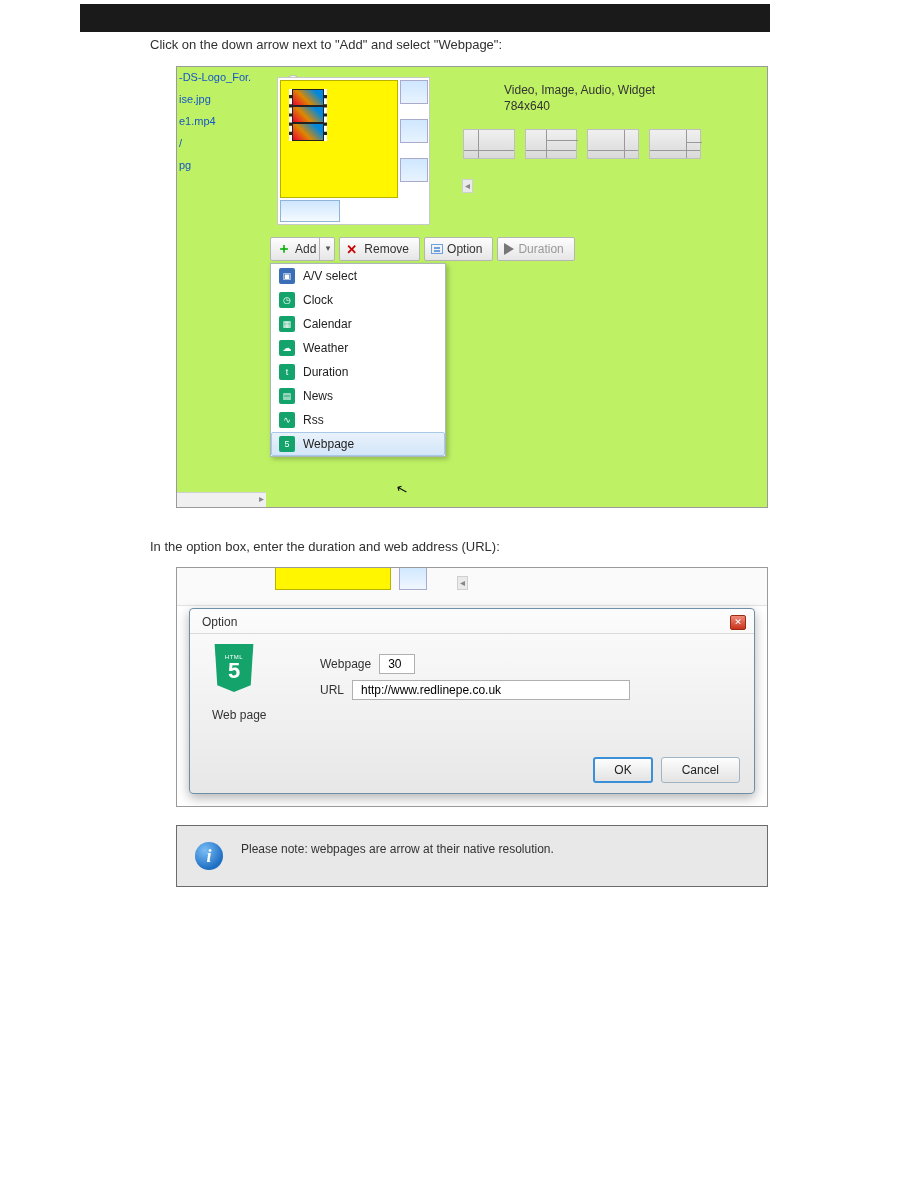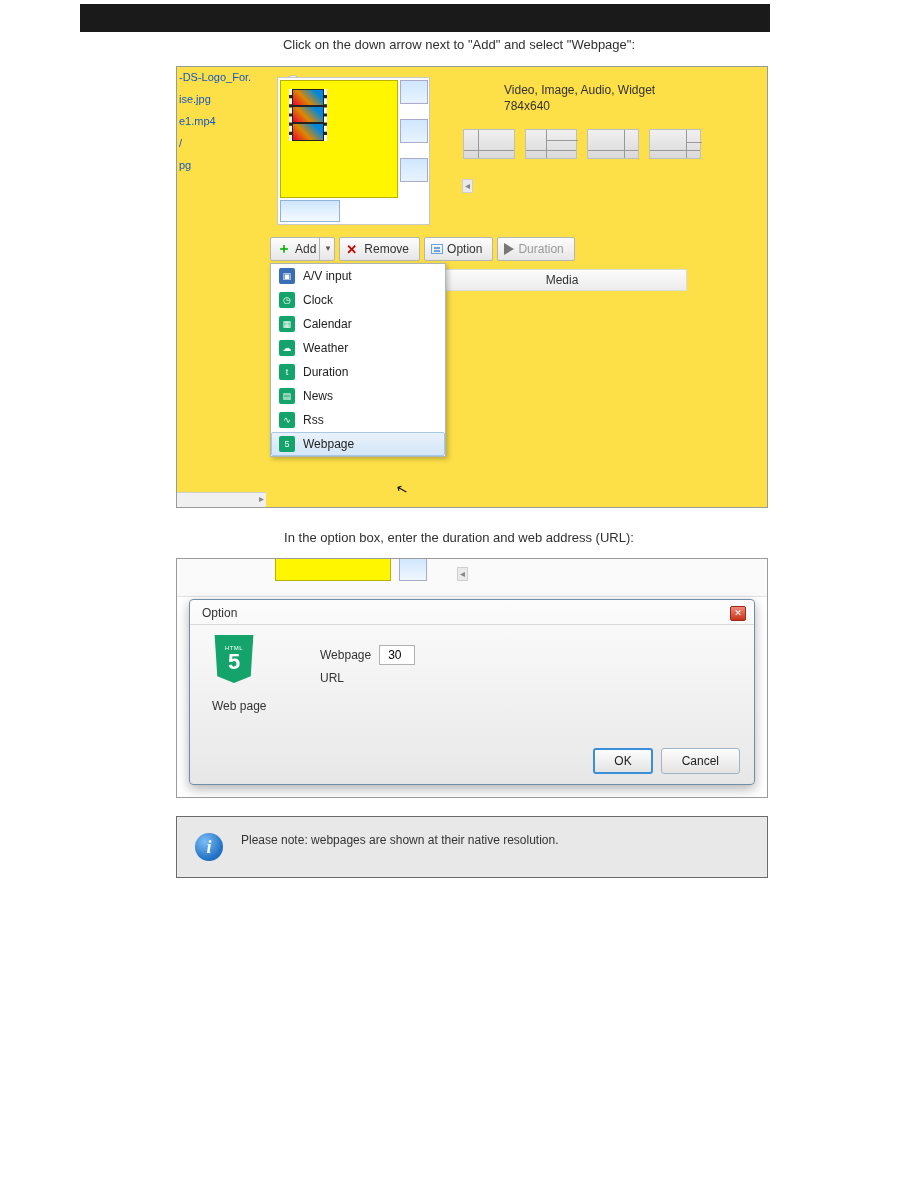--- a/index.html
+++ b/index.html
@@ -1,22 +1,22 @@
 <!DOCTYPE html>
 <html><head>
 <meta charset="utf-8">
 <style>
 * { box-sizing: border-box; margin: 0; padding: 0; }
 body { background: #fff; font-family: "Segoe UI", Tahoma, Arial, sans-serif; font-size: 12px; color: #222; width: 918px; }
 .page { padding: 0 0 60px 0; position: relative; }
 .top-band { height: 36px; background: #fff; position: relative; }
 .top-band .black-bar { position: absolute; left: 80px; right: 148px; top: 4px; height: 28px; background: #1a1a1a; }
 .section-title { font-weight: 600; font-size: 14px; margin: 70px 0 12px 150px; color: #303030; }
-.section-text { font-size: 13px; margin: 0 150px 12px 150px; line-height: 1.35; color: #303030; text-align: center; }
-.fig-wrap { margin: 10px 150px 10px 176px; border: 1px solid #9a9a9a; background: #fde047; position: relative; }
+.section-text { font-size: 13px; margin: 0 150px 12px 150px; line-height: 1.35; color: #303030; }
+.fig-wrap { margin: 10px 150px 10px 176px; border: 1px solid #9a9a9a; background: #bef264; position: relative; }
 
 
 .app1 { height: 440px; position: relative; overflow: hidden; }
 .file-list { position: absolute; left: 0; top: 2px; width: 90px; }
 .file-list div { color: #1756c6; font-size: 11px; padding: 2px 2px 2px 2px; margin-bottom: 6px; white-space: nowrap; overflow: hidden; }
 .collapse-btn { position: absolute; left: 108px; top: 8px; width: 16px; height: 16px; border: 1px solid #bcbcbc; border-radius: 50%; background: linear-gradient(#fff,#e6e6e6); font-size: 9px; text-align: center; line-height: 13px; color: #555; }
 .layout-panel { position: absolute; left: 100px; top: 10px; width: 153px; height: 148px; border: 1px solid #c9c9c9; background: #fff; }
 .layout-panel .main-area { position: absolute; left: 2px; top: 2px; width: 118px; height: 118px; background: #fff600; border: 1px solid #b7b200; }
 .layout-panel .side-area { position: absolute; left: 122px; top: 2px; width: 28px; height: 118px; }
 .side-area .thumb { width: 28px; height: 24px; margin-bottom: 15px; border: 1px solid #aac; background: linear-gradient(#cfe7ff,#e8f3ff); }
@@ -168,26 +168,25 @@
         <span class="btn">
             <span class="ic-opt"></span>
             <span>Option</span>
           </span>
         <span class="btn disabled">
             <span class="ic-pl"></span>
             <span>Duration</span>
           </span>
       </div>
 
-      <div class="media-hdr">Media</div>
 
       <div class="dropdown">
         <div class="dd-item">
             <span class="dd-ic cam">▣</span>
-            <span>A/V input</span>
+            <span>A/V select</span>
           </div>
         <div class="dd-item">
             <span class="dd-ic">◷</span>
             <span>Clock</span>
           </div>
         <div class="dd-item">
             <span class="dd-ic">▦</span>
             <span>Calendar</span>
           </div>
         <div class="dd-item">
@@ -208,21 +207,21 @@
           </div>
         <div class="dd-item sel">
             <span class="dd-ic">5</span>
             <span>Webpage</span>
           </div>
       </div>
       <div class="cursor">↖</div>
     </div>
   </div>
 
-  <p class="section-text" style="margin-top:21px">In the option box, enter the duration and web address (URL):</p>
+  <p class="section-text" style="margin-top:30px">In the option box, enter the duration and web address (URL):</p>
 
   <div class="fig-wrap">
     <div class="app2">
       <div class="top-strip">
         <div class="yellow-box"></div>
         <div class="mini-thumb"></div>
         <div class="scroll-tri">◂</div>
       </div>
 
       <div class="dialog">
@@ -235,27 +234,28 @@
               <div class="num">5</div>
             </div>
             <div class="lbl">Web page</div>
           </div>
           <div class="form-row r1">
             <span>Webpage</span>
             <input class="inp-dur" value="30" style="">
           </div>
           <div class="form-row r2">
             <span>URL</span>
+            <input class="inp-url" value="http://www.redlinepe.co.uk" style="">
           </div>
         </div>
         <div class="dlg-footer">
           <button class="dlg-btn primary">OK</button>
           <button class="dlg-btn">Cancel</button>
         </div>
       </div>
     </div>
   </div>
 
   <div class="note-box">
     <div class="info-ic">i</div>
-    <div>Please note: webpages are shown at their native resolution.</div>
+    <div>Please note: webpages are arrow at their native resolution.</div>
   </div>
 </div>
 
 </body></html>

